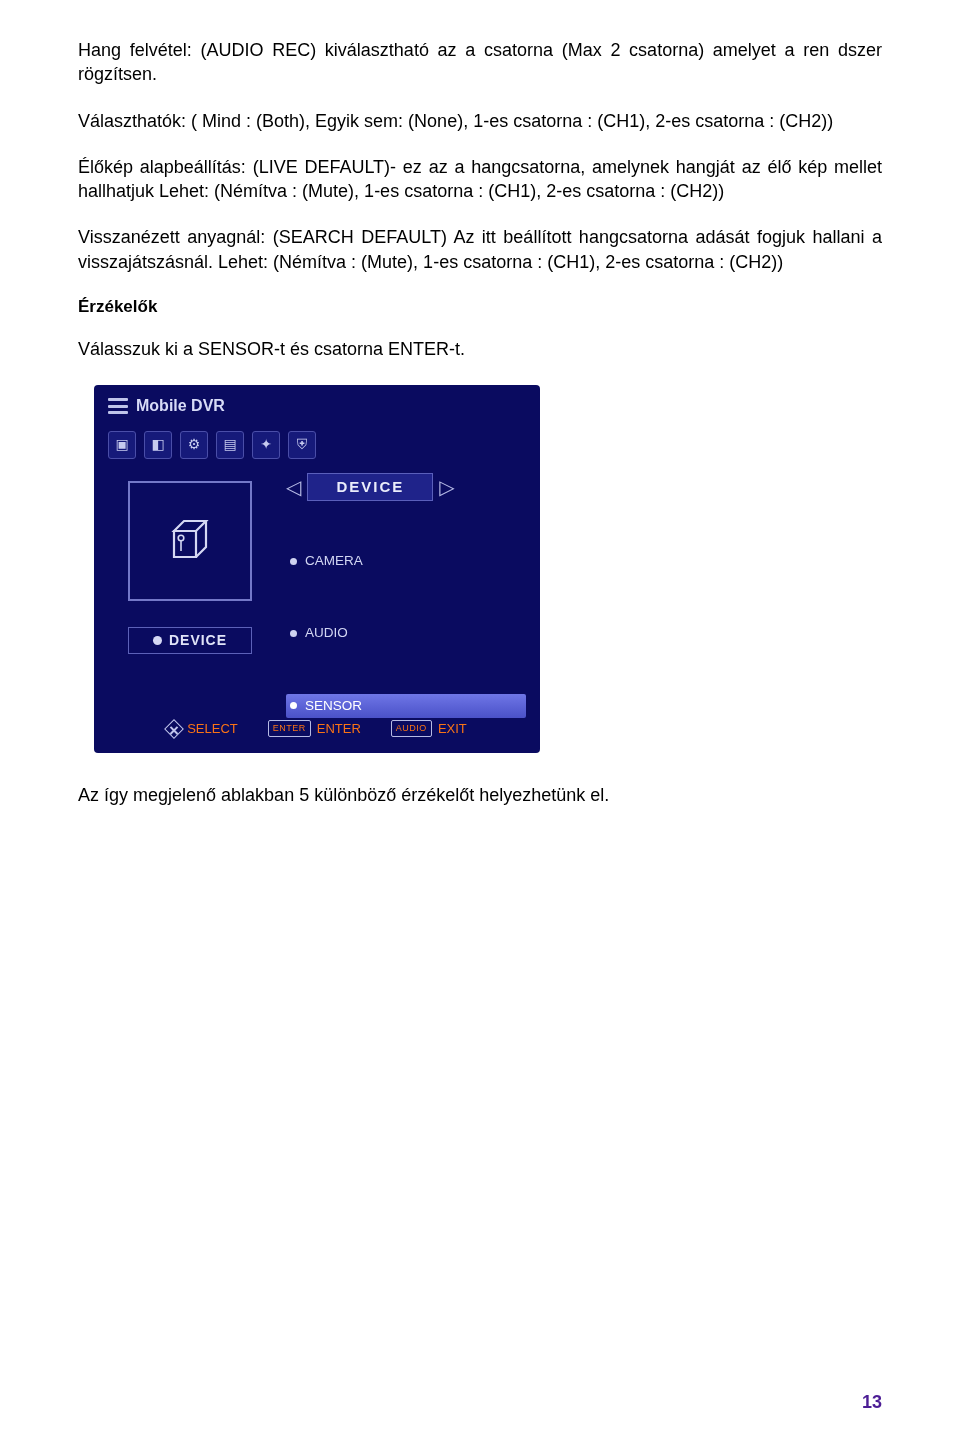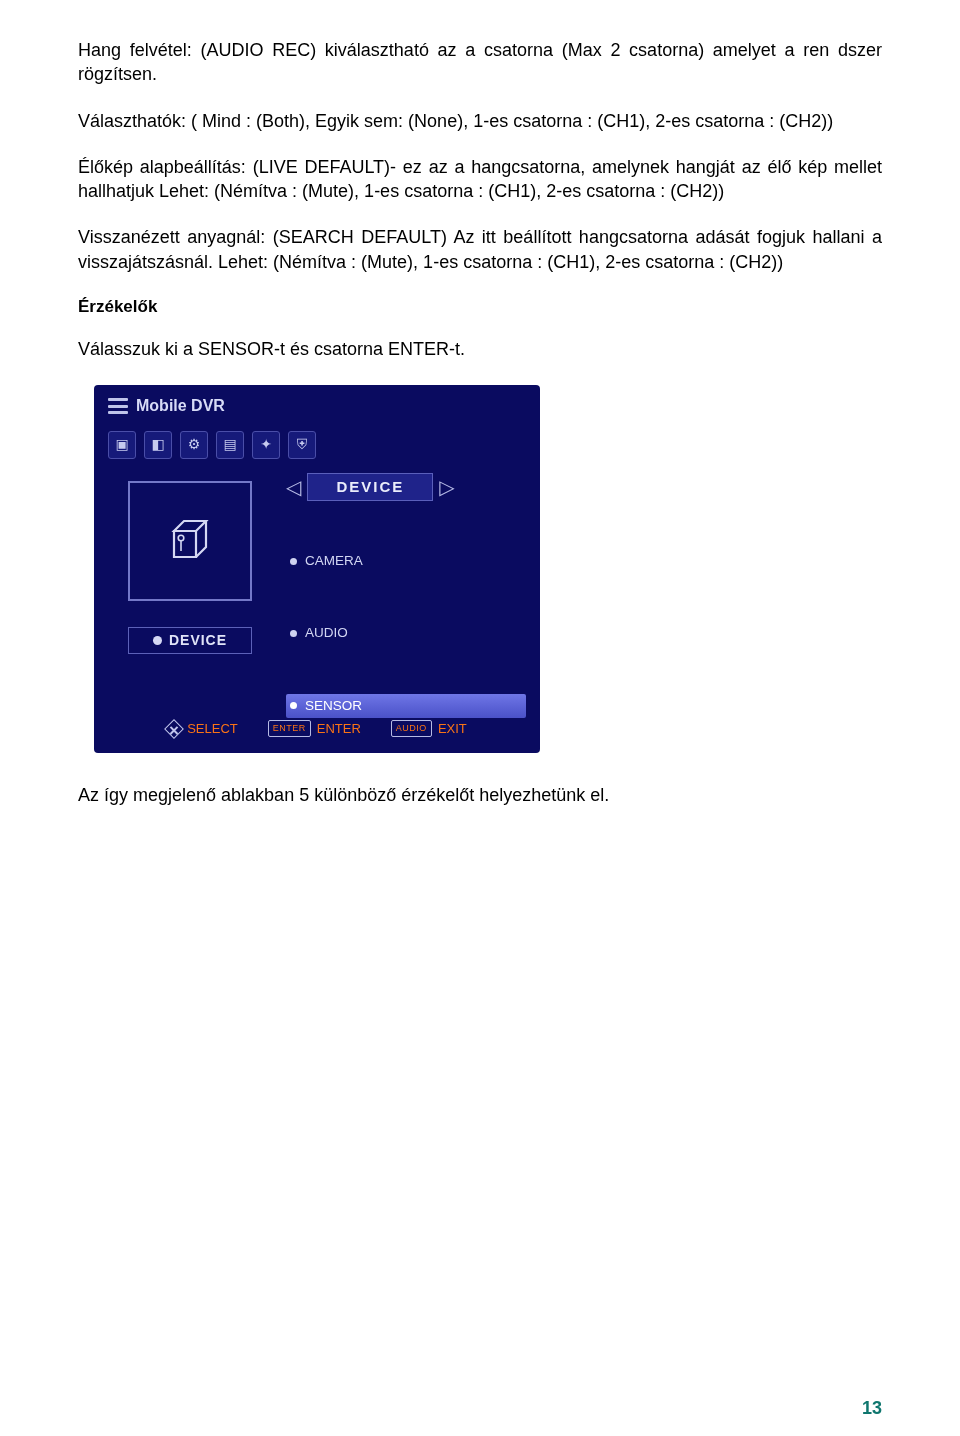--- a/index.html
+++ b/index.html
@@ -148,24 +148,24 @@
     .diamond::after { top: 6px; left: 2px; height: 2px; width: 10px; }
     .keycap {
       border: 1px solid #b6bae4;
       font-size: 9px;
       padding: 1.5px 4px;
       border-radius: 2px;
       letter-spacing: 0.5px;
     }
     .page-number {
       position: absolute;
-      bottom: 16px;
+      bottom: 22px;
       right: 78px;
       font-family: Arial, sans-serif;
-      color: #0f766e;
+      color: #4c1d95;
       font-size: 18px;
       font-weight: bold;
     }
   </style>
 </head>
 <body>
 
 <p>Hang felvétel: (AUDIO REC) kiválasztható az a csatorna (Max 2 csatorna) amelyet a ren dszer rögzítsen.</p>
 
 <p>Választhatók: ( Mind : (Both), Egyik sem: (None), 1-es csatorna : (CH1), 2-es csatorna : (CH2))</p>

